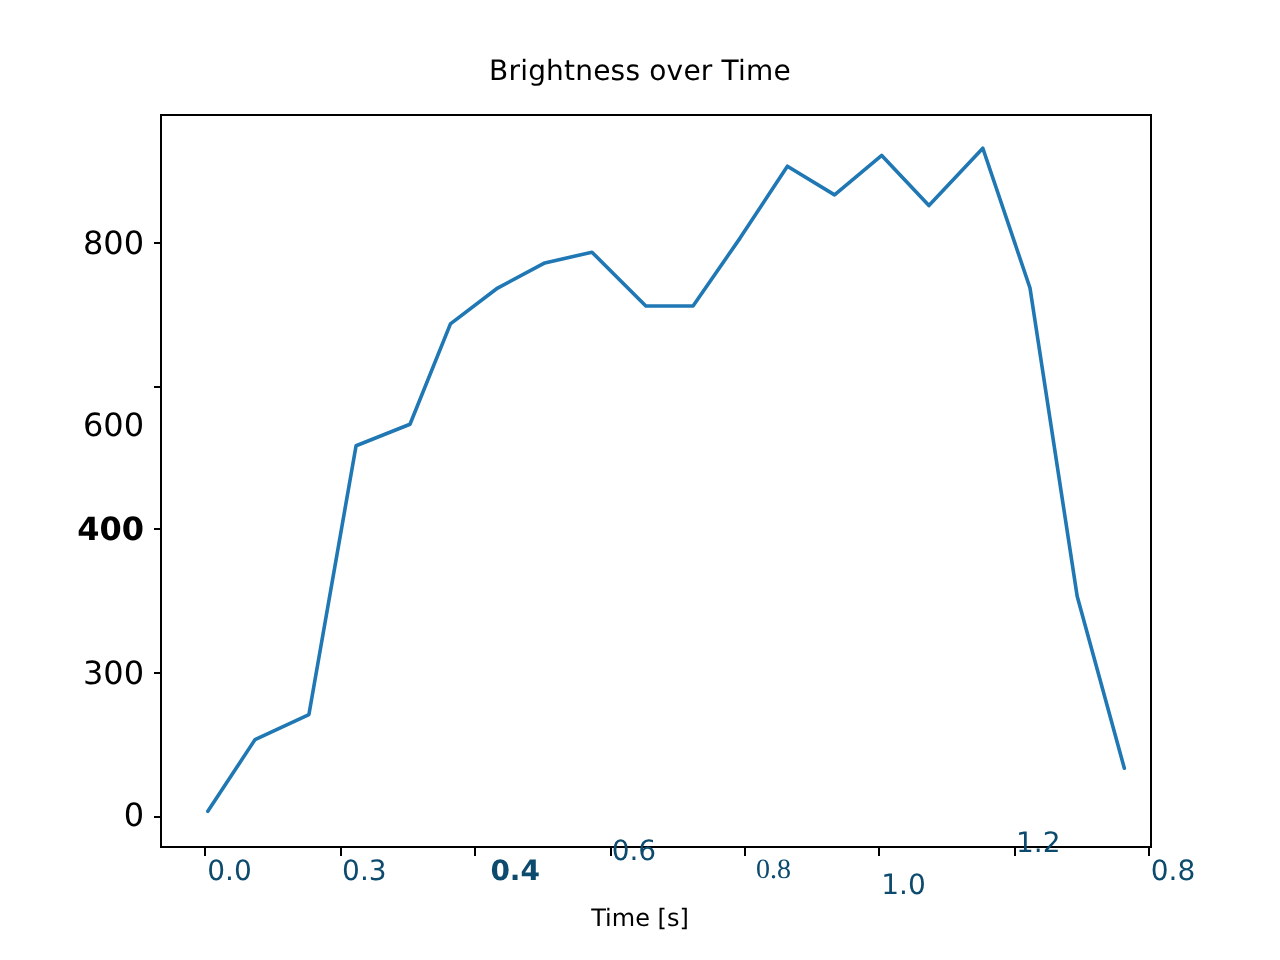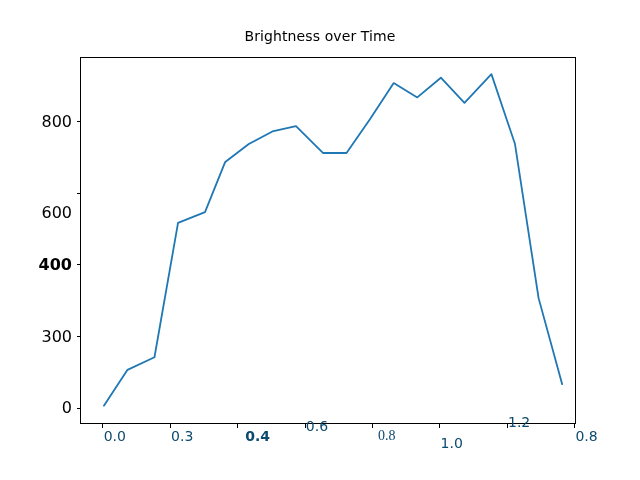--- a/index.html
+++ b/index.html
@@ -87,20 +87,21 @@
     color: #000000;
   }
 </style>
 </head>
 <body>
 
 <div id="figure">
 
   <div id="chart-title">Brightness over Time</div>
 
+  <div id="xlabel">Time [s]</div>
 
   <div id="plot-area">
     <svg id="plot-svg" viewBox="0 0 496 367" preserveAspectRatio="none">
       <polyline id="data-line" fill="none" stroke="#1f77b4" stroke-width="1.8" stroke-linejoin="round" stroke-linecap="round" points="22.91,347.65 46.50,311.81 73.46,299.26 97.04,164.86 124.00,154.11 144.22,103.94 167.80,86.02 191.39,73.47 214.98,68.10 241.93,94.98 265.52,94.98 289.11,60.93 312.70,25.09 336.28,39.42 359.87,19.71 383.46,44.80 410.41,16.13 434.00,86.02 457.59,240.13 481.17,326.14"></polyline>
     </svg>
   </div>
 
   <div id="tick-layer">
       <div class="tick-mark-y" style="left: 76.5px; top: 407.73px;"></div>
       <div class="tick-label-y" style="left: 26px; top: 402.23px;">0</div>

